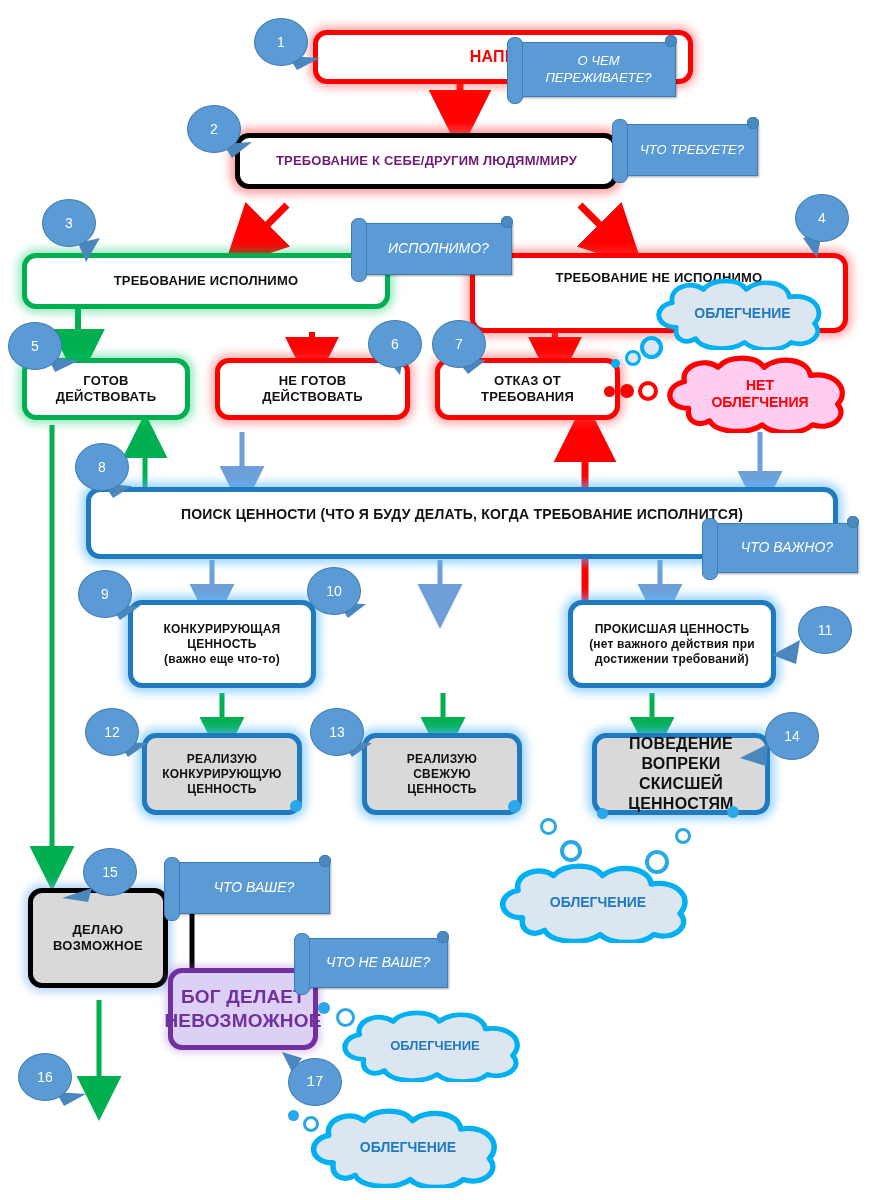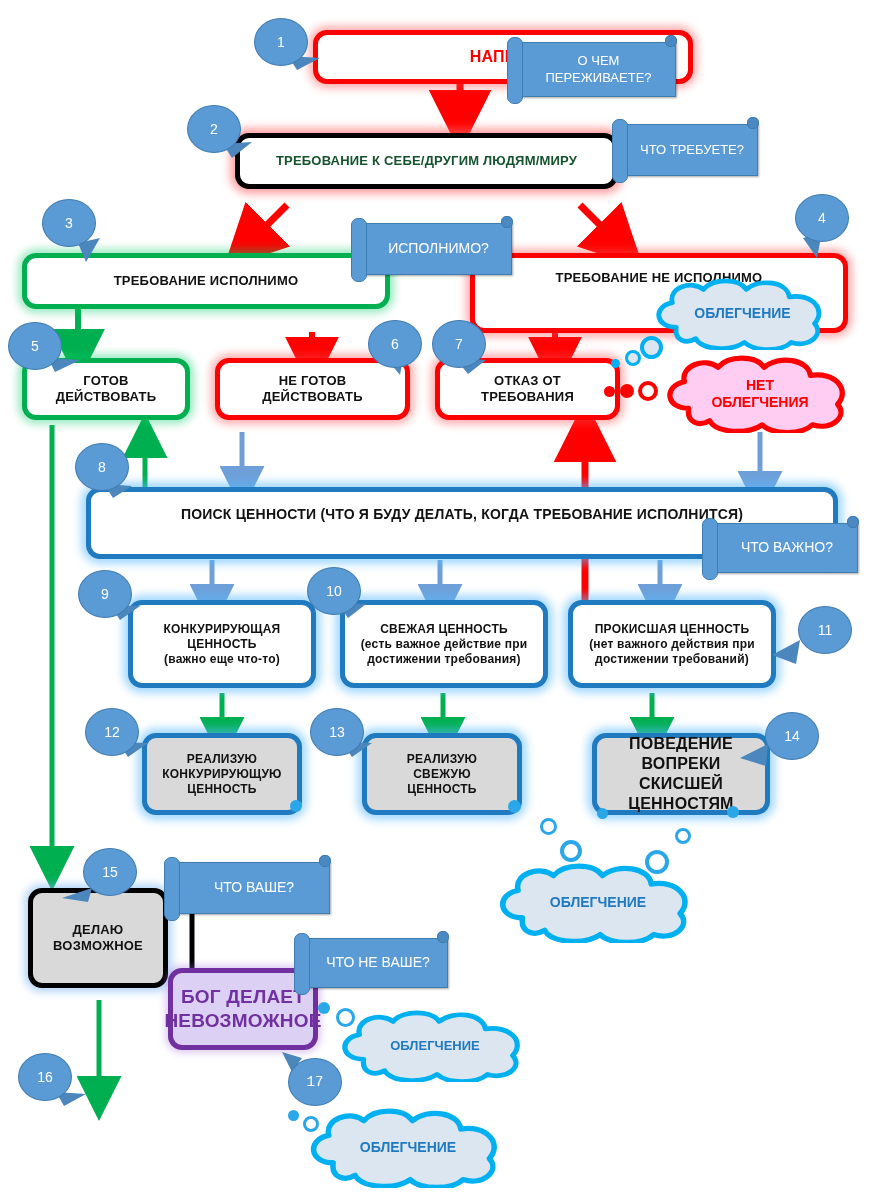--- a/index.html
+++ b/index.html
@@ -15,32 +15,32 @@
   .b-red   {border:5px solid #ff0000;background:#ffffff;color:#111;
             box-shadow:0 0 9px 4px rgba(255,70,70,.45);}
   .b-green {border:5px solid #00b050;background:#ffffff;color:#111;
             box-shadow:0 0 9px 4px rgba(0,200,100,.40);}
   .b-blue  {border:5px solid #1f7ac0;background:#ffffff;color:#111;
             box-shadow:0 0 9px 5px rgba(90,185,255,.55);}
   .b-blue-grey{border:5px solid #1f7ac0;background:#d9d9d9;color:#111;
             box-shadow:0 0 9px 5px rgba(90,185,255,.55);}
   .b-black {border:5px solid #000000;background:#d9d9d9;color:#111;
             box-shadow:0 0 9px 4px rgba(120,180,240,.55);}
-  .b-black-red{border:5px solid #000000;background:#ffffff;color:#14532d;
+  .b-black-red{border:5px solid #000000;background:#ffffff;color:#701a75;
             box-shadow:0 0 9px 5px rgba(255,100,100,.60);}
   .b-purple{border:5px solid #7030a0;background:#ddd0f5;color:#7030a0;
             box-shadow:0 0 7px 3px rgba(160,110,220,.35);}
   .b-green-grey{border:5px solid #00b050;background:#d9d9d9;color:#111;
             box-shadow:0 0 9px 4px rgba(0,200,100,.40);}
 
   
   .ribbon{position:absolute;box-sizing:border-box;background:#5b9bd5;
           border:1px solid #3f7cb0;color:#ffffff;display:flex;align-items:center;
           justify-content:center;text-align:center;line-height:1.25;
-          box-shadow:1px 1px 2px rgba(0,0,0,.35);}
+          box-shadow:1px 1px 2px rgba(0,0,0,.35);font-style:italic;}
   .ribbon .rtxt{padding:0 6px 0 14px;white-space:pre-line;}
   .ribbon:before{content:"";position:absolute;left:-7px;top:-6px;width:14px;
           height:calc(100% + 12px);background:#5b9bd5;border:1px solid #3f7cb0;
           border-radius:7px;}
   .ribbon:after{content:"";position:absolute;right:-2px;top:-8px;width:10px;
           height:10px;background:#4a88c2;border:1px solid #3f7cb0;border-radius:5px;}
 
   
   .callout{position:absolute;width:52px;height:46px;border-radius:50%;
            background:#5b9bd5;border:1px solid #3f7cb0;color:#ffffff;
@@ -226,25 +226,20 @@
   </div>
   <svg class="lay">
       <polygon points="104,484 132,486 113,498" fill="#4b86bd"></polygon>
     </svg>
 
   <div class="box b-blue" style="left:128px;top:600px;width:188px;height:88px;font-size:12px;">
     <span class="txt">КОНКУРИРУЮЩАЯ
 ЦЕННОСТЬ
 (важно еще что-то)</span>
   </div>
-  <div class="box b-blue" style="left:340px;top:600px;width:208px;height:88px;font-size:12px;">
-    <span class="txt">СВЕЖАЯ ЦЕННОСТЬ
-(есть важное действие при
-достижении требования)</span>
-  </div>
   <div class="box b-blue" style="left:568px;top:600px;width:208px;height:88px;font-size:12px;">
     <span class="txt">ПРОКИСШАЯ ЦЕННОСТЬ
 (нет важного действия при
 достижении требований)</span>
   </div>
   <div class="callout" style="left:78px;top:570px;">
     <span>9</span>
   </div>
   <svg class="lay">
       <polygon points="110,605 140,606 120,620" fill="#4b86bd"></polygon>

